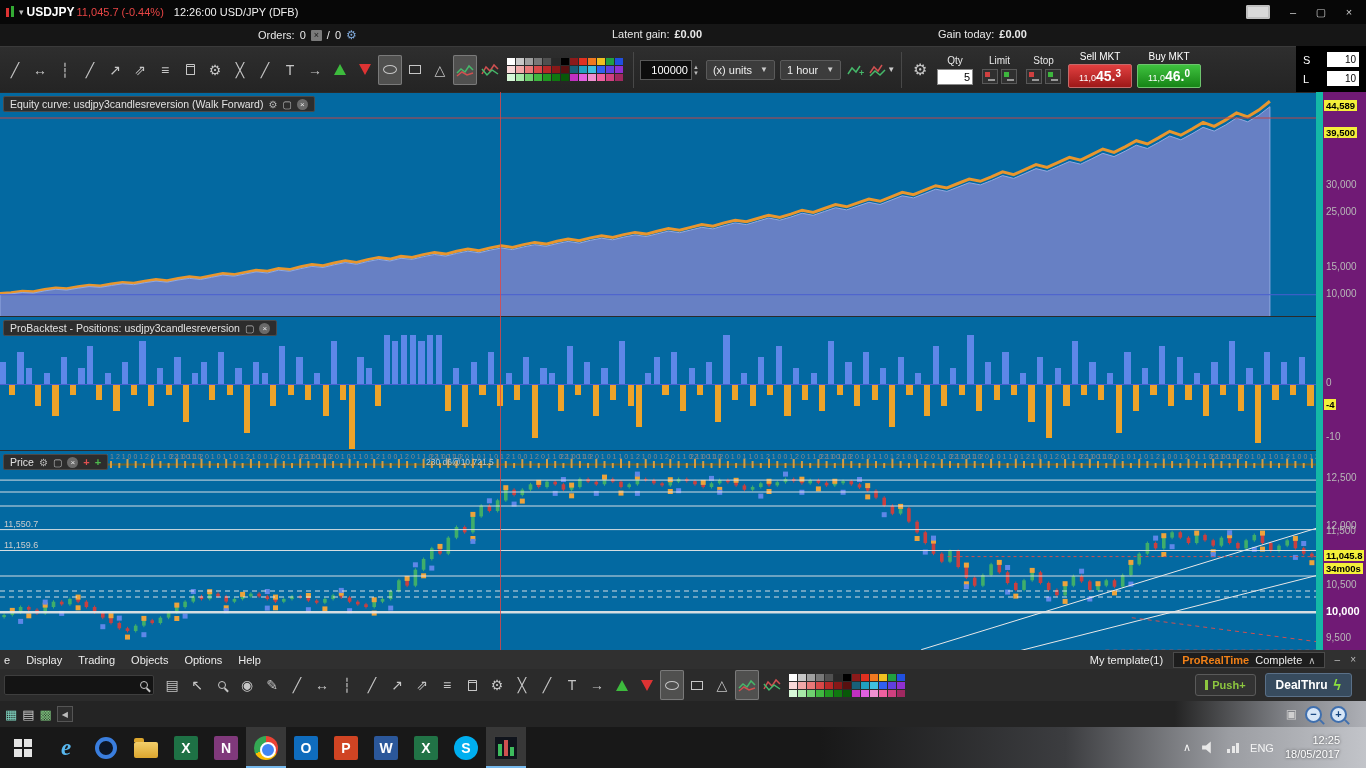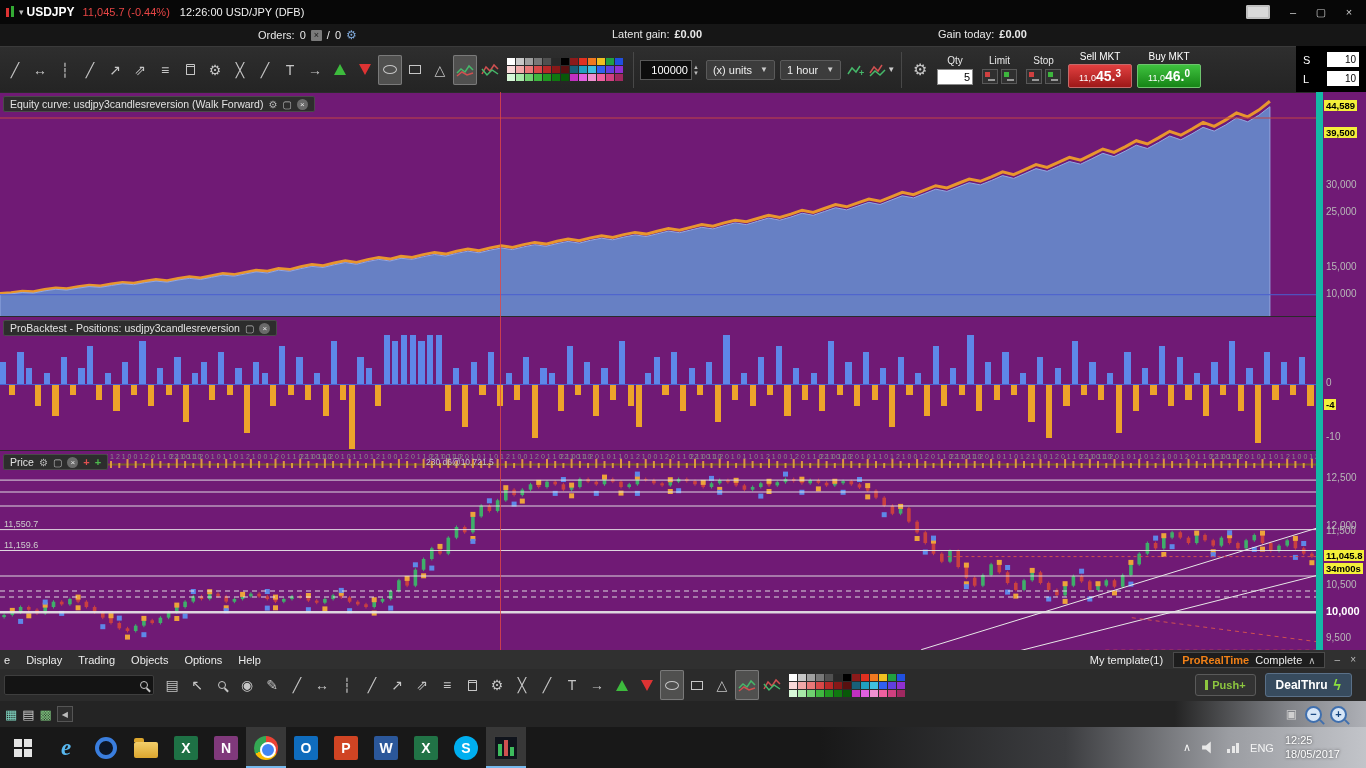--- a/index.html
+++ b/index.html
@@ -4,21 +4,21 @@
 <style>
 *{box-sizing:border-box;margin:0;padding:0}
 html,body{width:1366px;height:768px;background:#000;font-family:"Liberation Sans",sans-serif;overflow:hidden;color:#ddd}
 body{position:relative}
 
 #titlebar{position:absolute;left:0;top:0;width:1366px;height:24px;background:#070707;display:flex;align-items:center;font-size:11px;color:#eee;z-index:20}
 .candle-ico{width:10px;height:13px;margin:0 3px 0 6px;position:relative}
 .candle-ico i{position:absolute;width:3px}
 .tb-caret{font-size:9px;color:#bbb;margin-right:3px}
 .tb-sym{font-weight:bold;font-size:12px;color:#fff}
-.tb-px{color:#e84545;margin-left:8px}
+.tb-px{color:#e84545;margin-left:2px}
 .tb-time{color:#f0f0f0;margin-left:10px}
 .tb-right{margin-left:auto;display:flex;align-items:center;gap:2px;padding-right:4px}
 .i-kbd{width:24px;height:14px;background:#d9d9d9;border-radius:2px;margin-right:8px;box-shadow:inset 0 0 0 2px #bfbfbf}
 .win-btn{width:26px;height:18px;display:flex;align-items:center;justify-content:center;color:#ccc;font-size:11px}
 
 #infobar{position:absolute;left:0;top:24px;width:1366px;height:22px;background:#161616;font-size:11px;color:#e8e8e8;z-index:19}
 .ib{position:absolute;top:4px;display:flex;gap:5px;align-items:center;white-space:nowrap}
 .smallbox{width:11px;height:11px;background:#7a7a7a;color:#1c1c1c;font-size:9px;display:inline-flex;align-items:center;justify-content:center;border-radius:1px}
 .gear2{color:#7fa8d8;font-size:12px}
 
@@ -51,21 +51,21 @@
 .pxbtn{width:64px;height:24px;border-radius:2px;color:#fff;display:flex;align-items:baseline;justify-content:center;padding-top:3px}
 .btn-sell{background:linear-gradient(#e24040,#9e1818);border:1px solid #c46a6a}
 .btn-buy{background:linear-gradient(#3fc23f,#168516);border:1px solid #6ec46e}
 .px-pre{font-size:9px}
 .px-main{font-size:14px;font-weight:bold}
 .px-sup{font-size:10px;font-weight:bold;position:relative;top:-4px}
 #sl-block{position:absolute;right:0;top:46px;width:70px;height:46px;background:#000;display:flex;flex-direction:column;justify-content:center;gap:4px;padding:0 7px;z-index:18}
 .sl-row{display:flex;align-items:center;justify-content:space-between;font-size:11px;color:#fff}
 .sl-box{width:32px;height:15px;background:#fff;color:#000;font-size:10px;display:flex;align-items:center;justify-content:flex-end;padding-right:3px}
 
-.panel{position:absolute;left:0;width:1316px;background:#701a75;border-top:1px solid #2b2b2b}
+.panel{position:absolute;left:0;width:1316px;background:#0369a1;border-top:1px solid #2b2b2b}
 #equity-panel{top:92px;height:224px}
 #positions-panel{top:316px;height:134px}
 #price-panel{top:450px;height:200px}
 .chip{position:absolute;left:3px;top:3px;background:#2d2d2d;border:1px solid #4a4a4a;border-radius:2px;display:flex;align-items:center;gap:5px;padding:1px 6px;font-size:10.5px;color:#e2e2e2;z-index:8;white-space:nowrap}
 .cico{font-size:10px;color:#b8b8b8}
 .cclose{width:11px;height:11px;border-radius:50%;background:#6a6a6a;color:#e8e8e8;font-size:8px;display:flex;align-items:center;justify-content:center}
 .cplus-r{color:#e05050;font-size:11px;font-weight:bold}
 .cplus-g{color:#4dbb4d;font-size:11px;font-weight:bold}
 #gutter{position:absolute;right:0;top:92px;width:50px;height:558px;background:#701a75;border-left:7px solid #14b8a6;z-index:7}
 .axlabel{position:absolute;left:3px;font-size:10px;color:#b8b8b8;white-space:nowrap}
@@ -108,21 +108,21 @@
 .folder{width:24px;height:16px;background:linear-gradient(#f3cf6a,#dca62e);border-radius:2px;position:relative;margin-top:5px;display:inline-block}
 .folder::before{content:'';position:absolute;top:-4px;left:0;width:10px;height:4px;background:#dca62e;border-radius:2px 2px 0 0}
 .chrome-ico{width:24px;height:24px;border-radius:50%;background:conic-gradient(#ea4335 0 120deg,#fbbc05 120deg 240deg,#34a853 240deg 360deg);position:relative;display:inline-block}
 .chrome-ico::after{content:'';position:absolute;left:6px;top:6px;width:12px;height:12px;background:#4285f4;border:2px solid #fff;border-radius:50%}
 .candles-ico{width:24px;height:24px;background:#10141c;border:1px solid #3a3a3a;display:flex;align-items:flex-end;justify-content:center;gap:2px;padding:3px}
 .candles-ico i{width:4px;display:block}
 .tray{margin-left:auto;display:flex;align-items:center;gap:11px;padding:0 10px;color:#f4f4f4;font-size:11px}
 .vol{width:14px;height:13px;background:#e8e8e8;clip-path:polygon(0 35%,28% 35%,62% 4%,62% 96%,28% 65%,0 65%);display:inline-block}
 .net{display:flex;align-items:flex-end;gap:1.5px}
 .net i{width:3px;background:#e8e8e8;display:block}
-.clockblk{text-align:left;line-height:1.25;color:#fff;text-shadow:0 0 3px rgba(0,0,0,.7)}
+.clockblk{text-align:right;line-height:1.25;color:#fff;text-shadow:0 0 3px rgba(0,0,0,.7)}
 .showdesk{width:5px;border-left:1px solid rgba(255,255,255,.35)}
 svg{display:block}
 </style>
 </head>
 <body>
 
 <div id="titlebar">
   <span class="candle-ico">
     <i style="left:0;top:2px;height:9px;background:#d33"></i>
       <i style="left:5px;top:0;height:11px;background:#3a3"></i>

